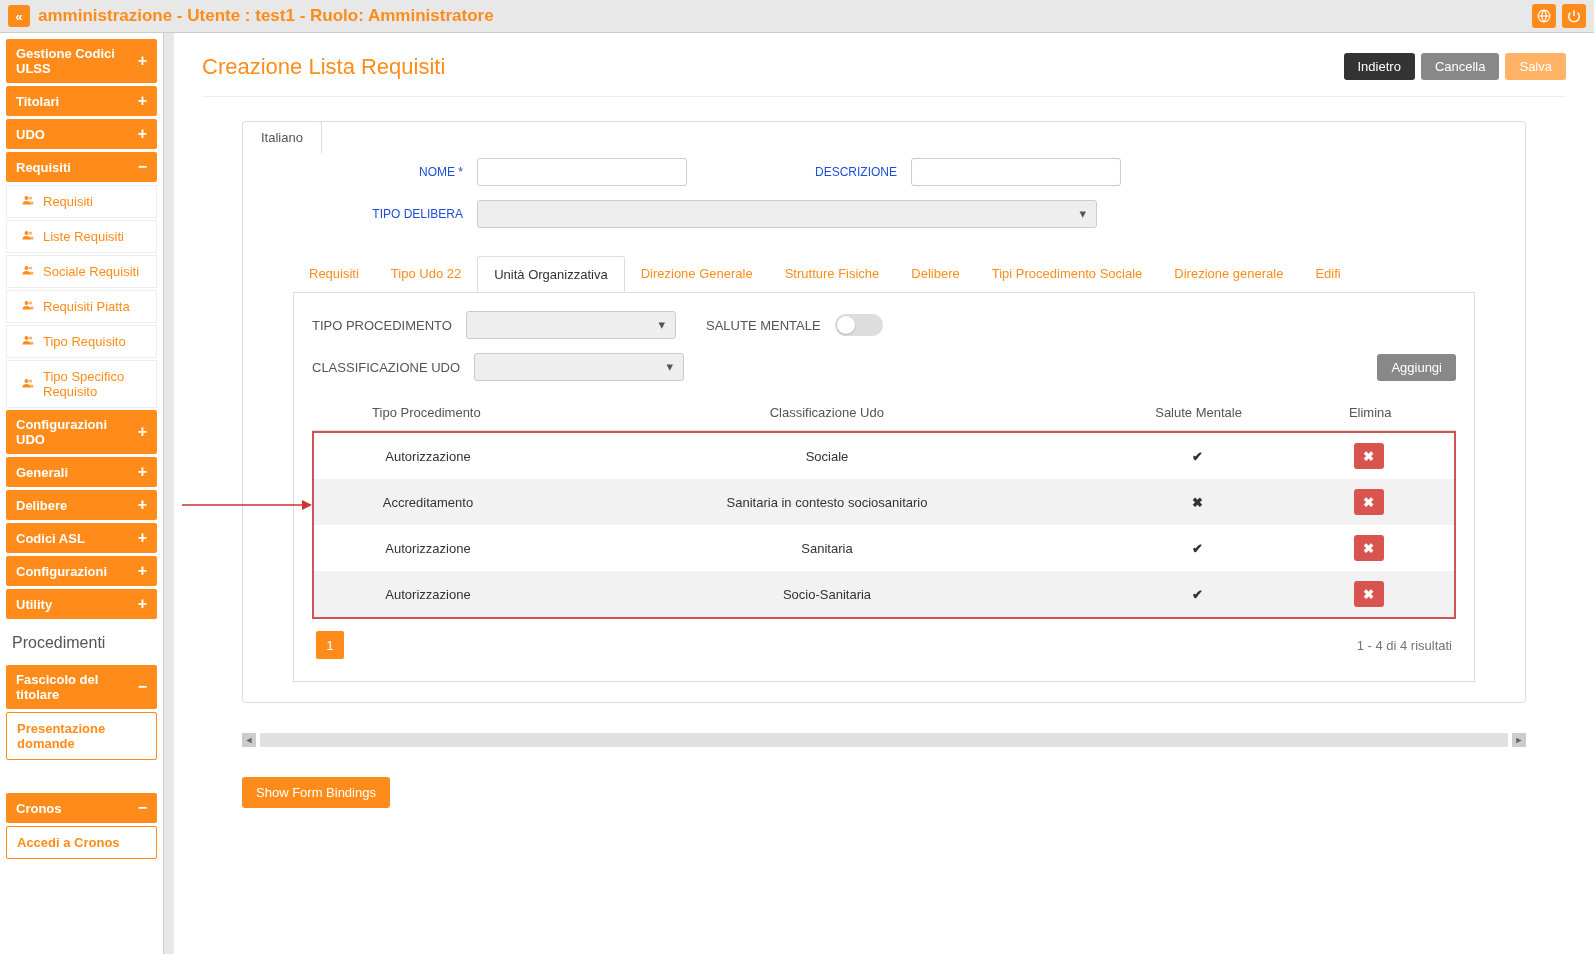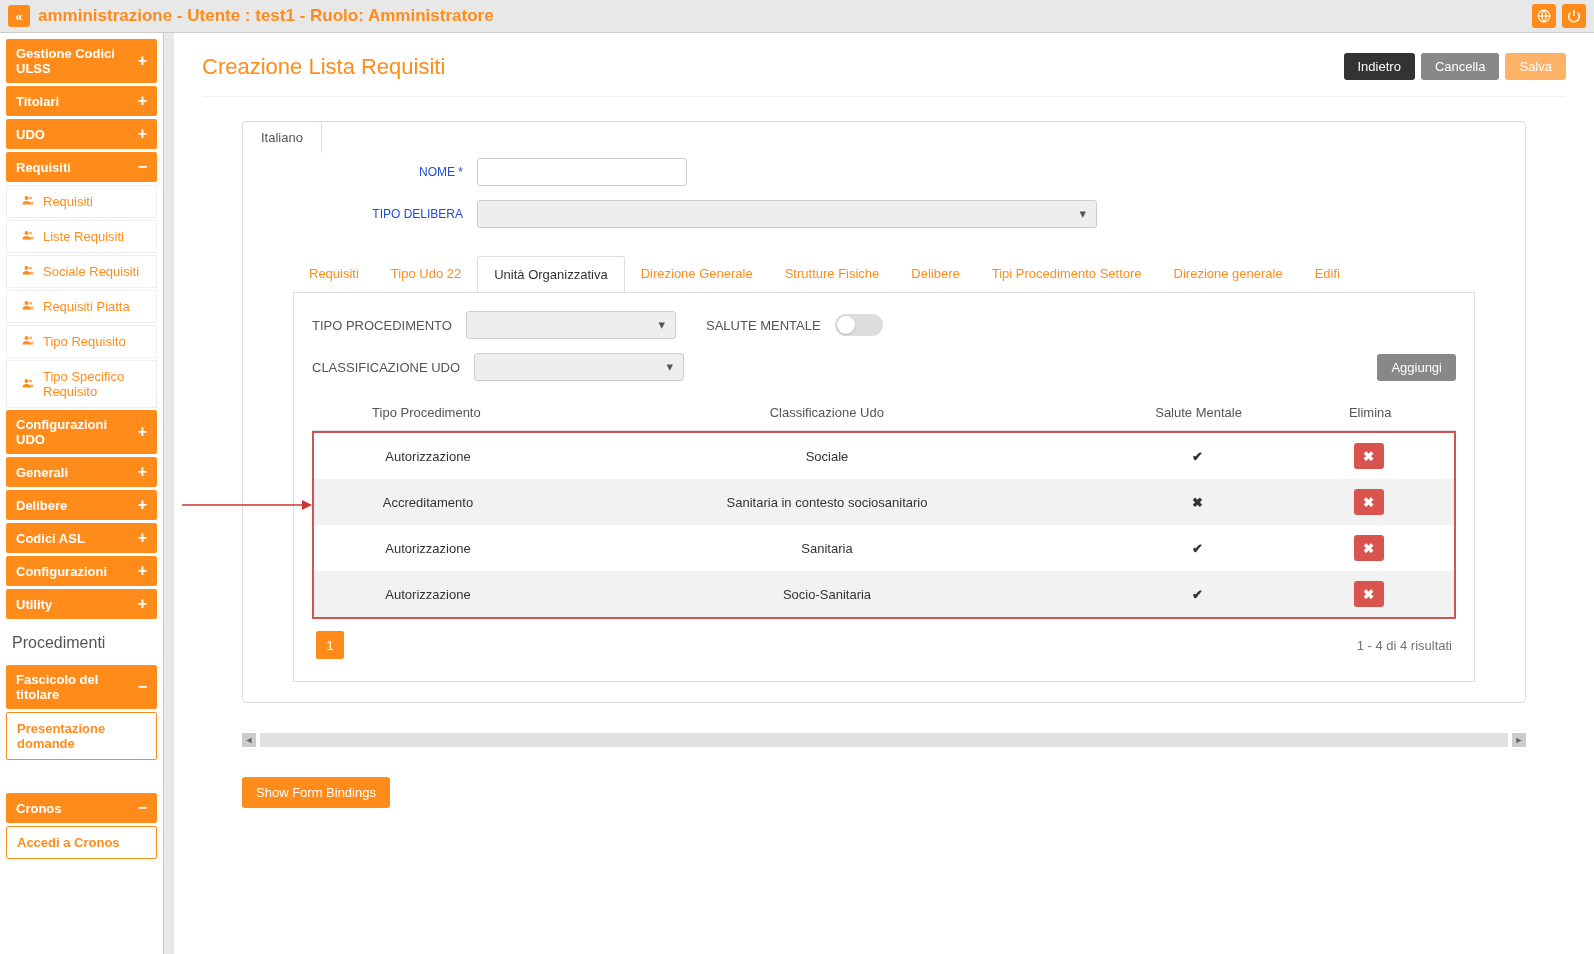--- a/index.html
+++ b/index.html
@@ -236,36 +236,40 @@
 
     <div class="card">
       <div class="lang-tab">Italiano</div>
       <div class="card-body">
 
         <div class="form-row">
           <div class="form-group" style="margin-left:60px;">
             <label class="form-label">NOME *</label>
             <input class="form-input" style="">
           </div>
+          <div class="form-group" style="margin-left:60px;">
+            <label class="form-label">DESCRIZIONE</label>
+            <input class="form-input" style="">
+          </div>
         </div>
         <div class="form-row">
           <div class="form-group" style="margin-left:60px;">
             <label class="form-label">TIPO DELIBERA</label>
             <div class="form-select"></div>
           </div>
         </div>
 
         <div class="tabs" id="tabs-container">
             <div class="tab">Requisiti</div>
             <div class="tab">Tipo Udo 22</div>
             <div class="tab active">Unità Organizzativa</div>
             <div class="tab">Direzione Generale</div>
             <div class="tab">Strutture Fisiche</div>
             <div class="tab">Delibere</div>
-            <div class="tab">Tipi Procedimento Settore</div>
+            <div class="tab">Tipi Procedimento Sociale</div>
             <div class="tab">Direzione generale</div>
             <div class="tab">Edifi</div>
           </div>
 
         <div class="tab-panel" style="position:relative;">
           <div class="filters">
             <div class="filter-group">
               <span class="filter-label">TIPO PROCEDIMENTO</span>
               <div class="form-select small"></div>
             </div>

